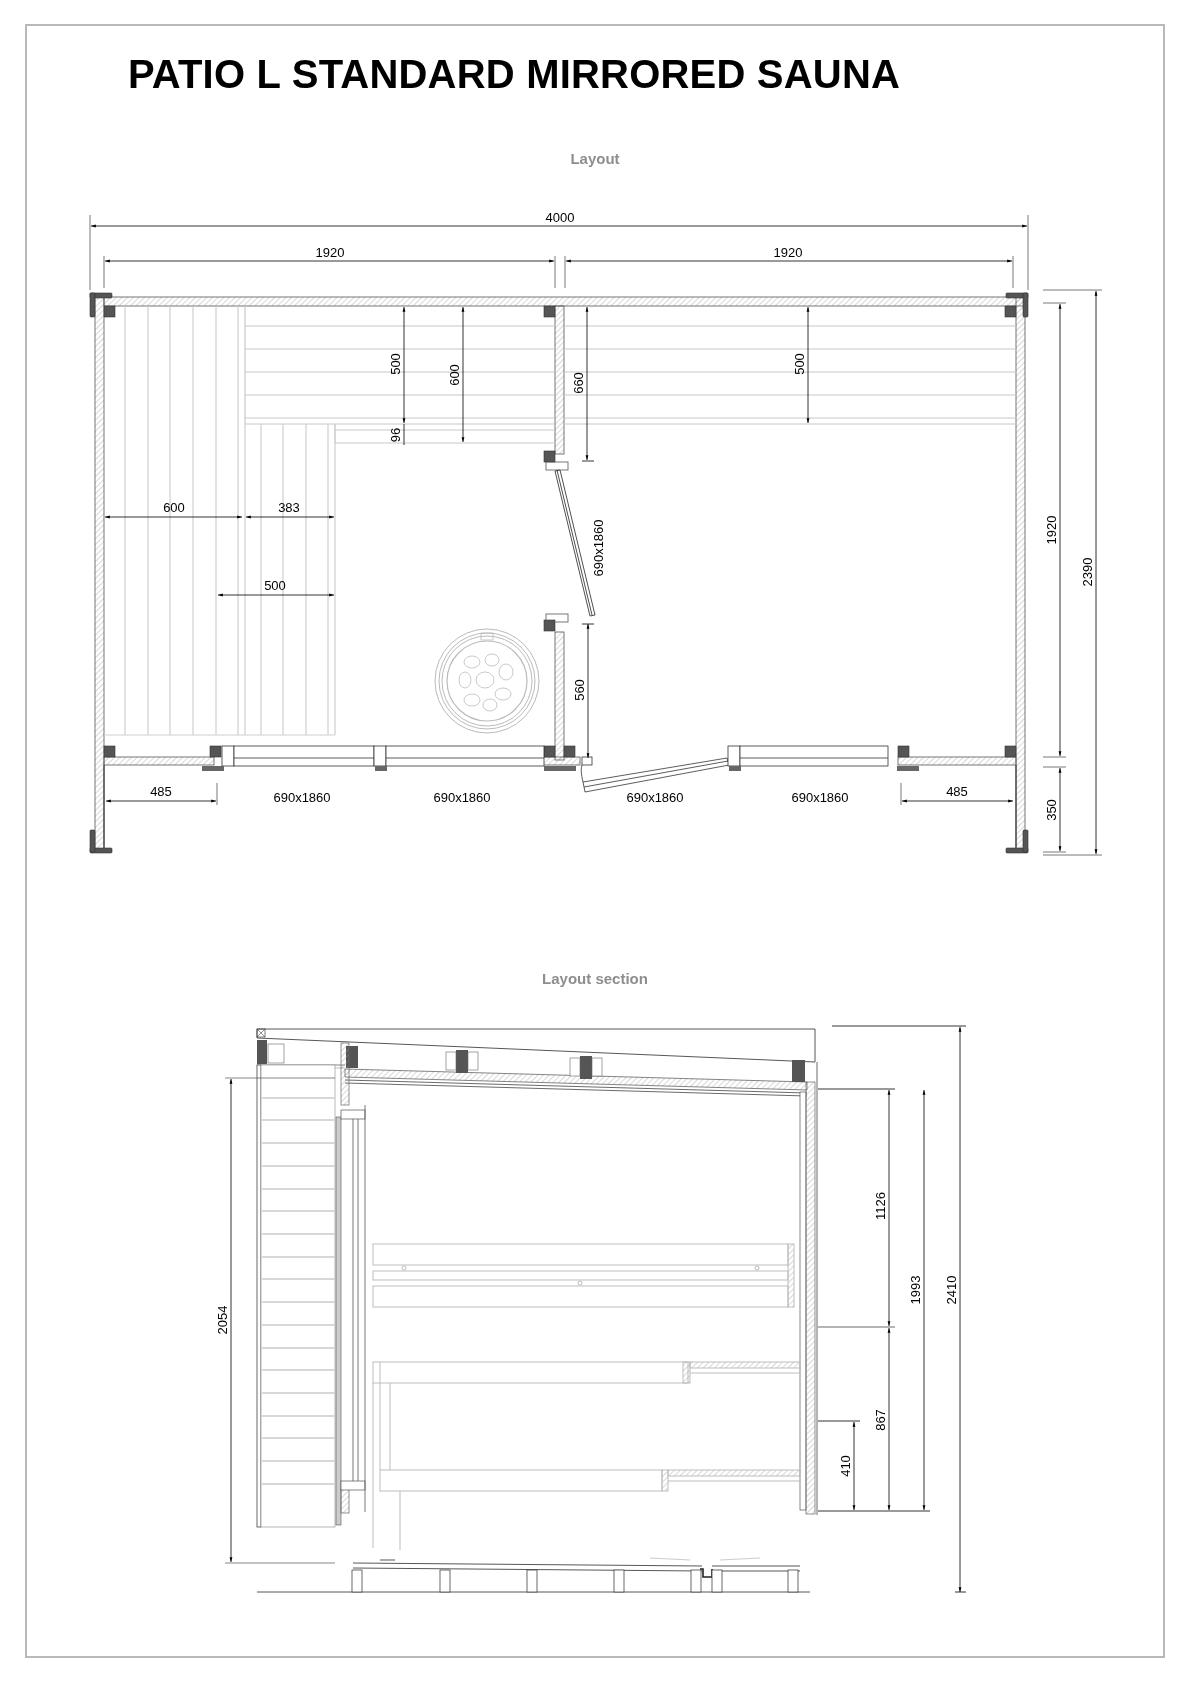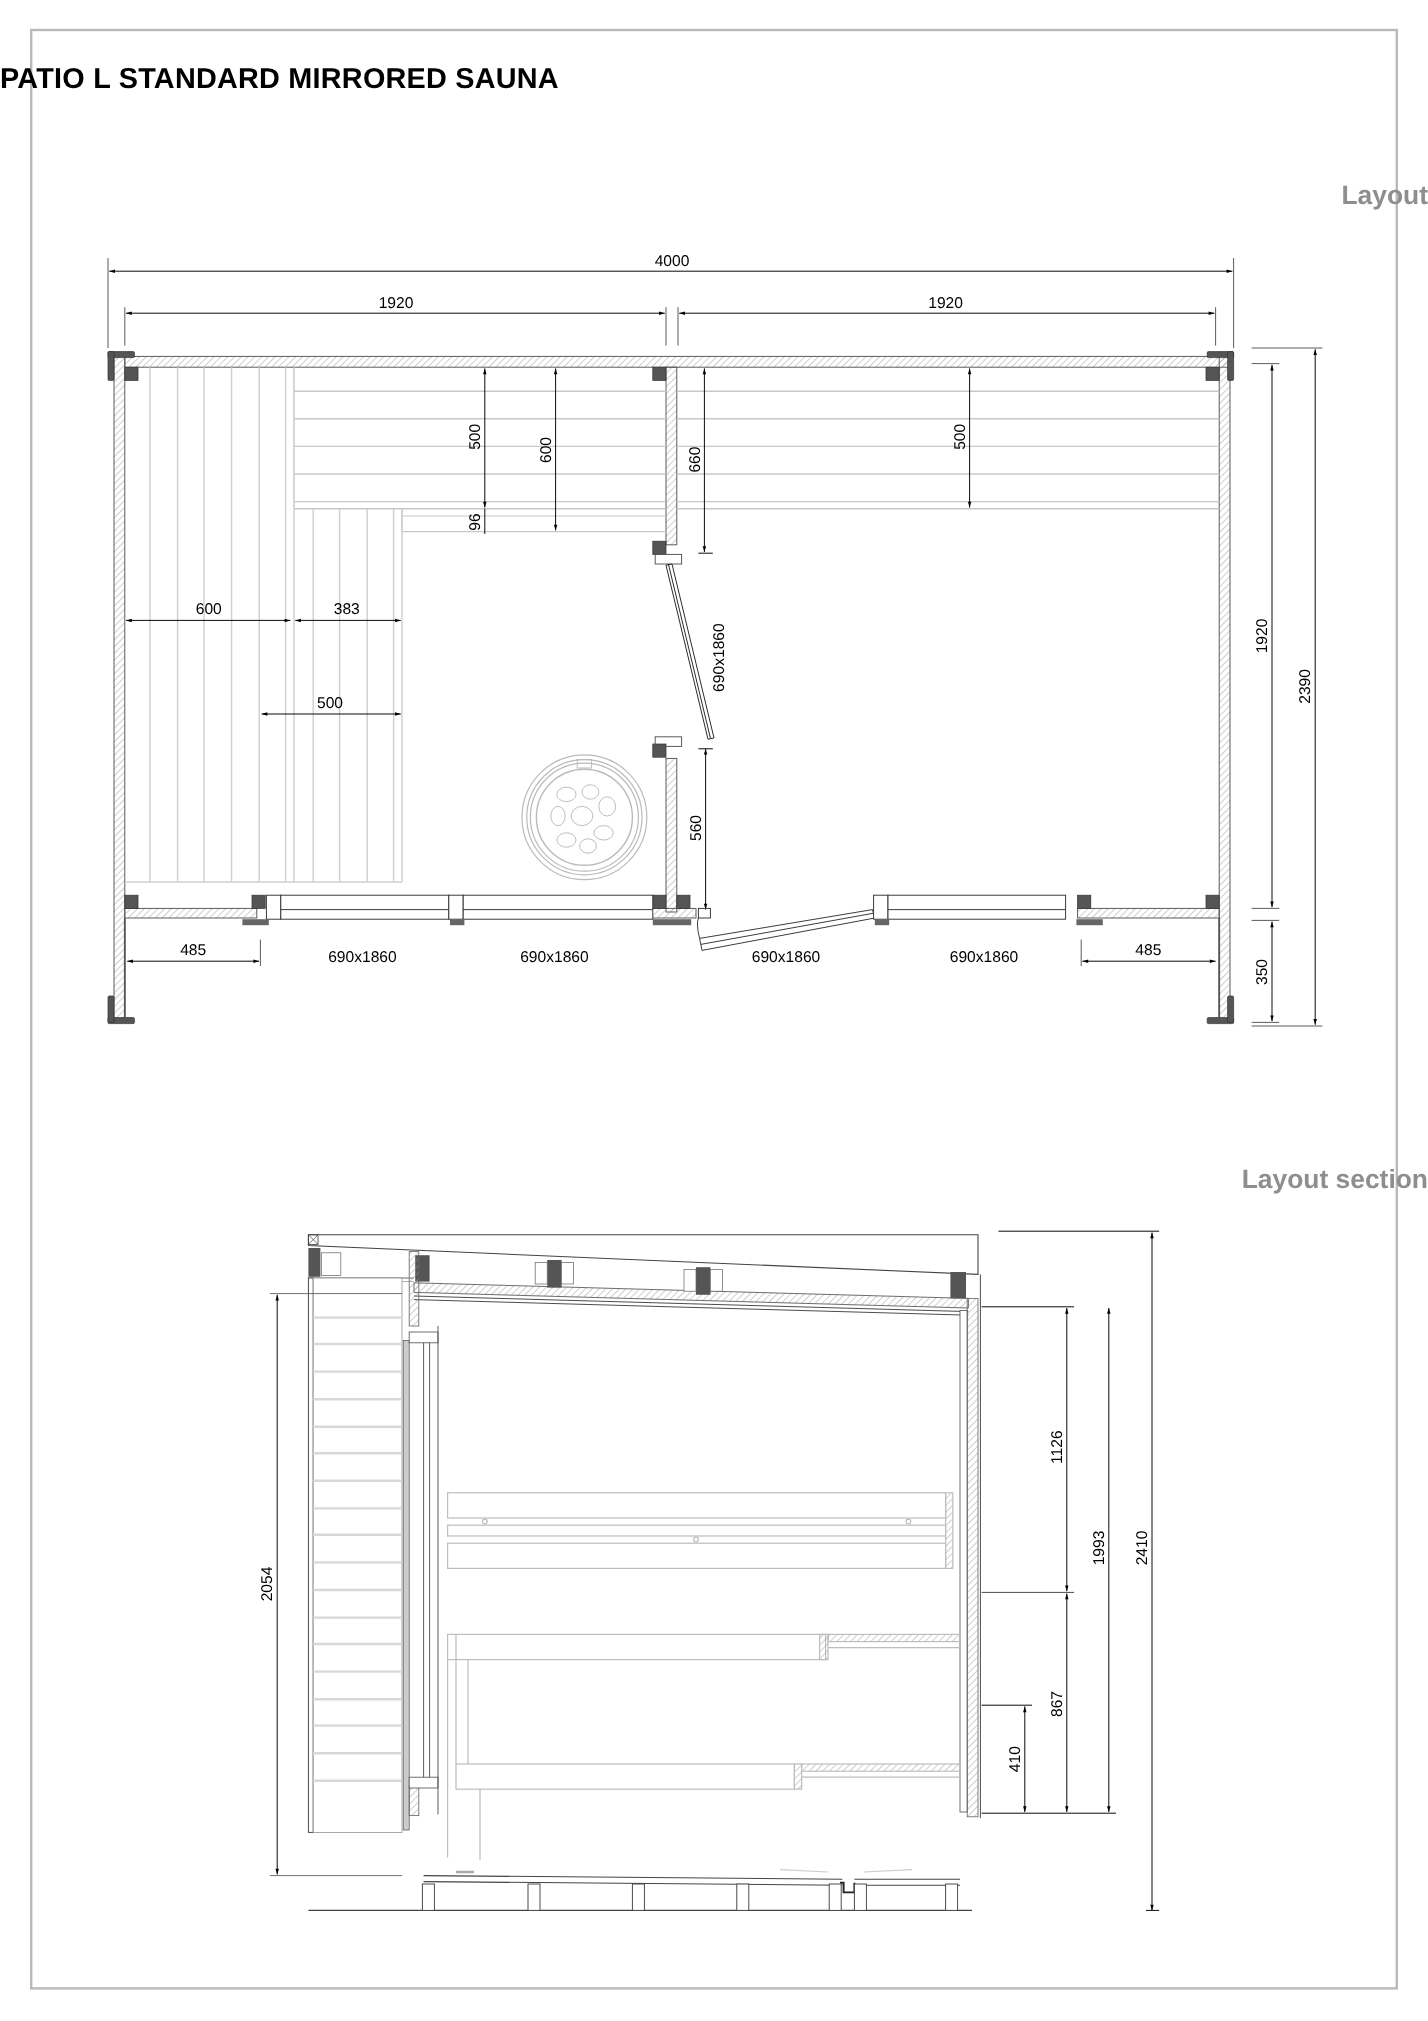--- a/index.html
+++ b/index.html
@@ -1,19 +1,19 @@
 <!DOCTYPE html>
 <html><head>
 <meta charset="utf-8">
 <style>
   html,body{margin:0;padding:0;background:#fff;}
   body{width:1190px;height:1684px;position:relative;overflow:hidden;font-family:"Liberation Sans",sans-serif;}
   .frame{position:absolute;left:25px;top:24px;width:1140px;height:1634px;border:2px solid #b9b9b9;box-sizing:border-box;}
-  .title{position:absolute;left:0;top:52px;width:1028px;text-align:left;font-weight:bold;font-size:24px;color:#000;letter-spacing:0.2px;}
-  .section-title{position:absolute;left:0;width:1190px;text-align:right;font-weight:bold;font-size:22px;color:#8e8e8e;}
+  .title{position:absolute;left:0;top:52px;width:1028px;text-align:center;font-weight:bold;font-size:40px;color:#000;letter-spacing:0.2px;}
+  .section-title{position:absolute;left:0;width:1190px;text-align:center;font-weight:bold;font-size:15px;color:#8e8e8e;}
   svg{position:absolute;left:0;top:0;}
   .dim{font-family:"Liberation Sans",sans-serif;font-size:13px;fill:#000;}
 </style>
 </head>
 <body>
 
 <div class="frame"></div>
 <div class="title">PATIO L STANDARD MIRRORED SAUNA</div>
 <div class="section-title" style="top:150px;">Layout</div>
 <div class="section-title" style="top:970px;">Layout section</div>

